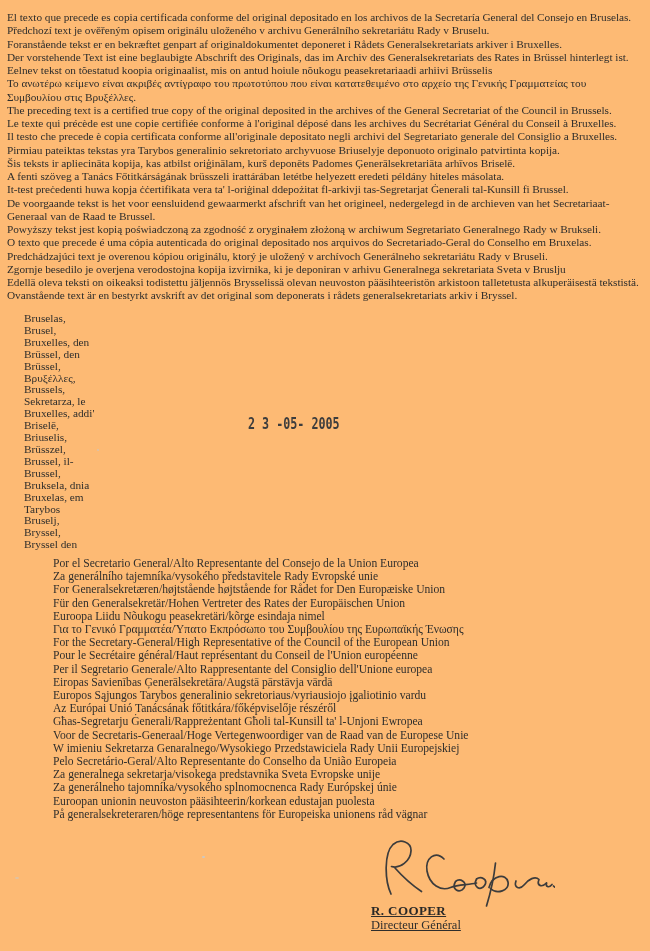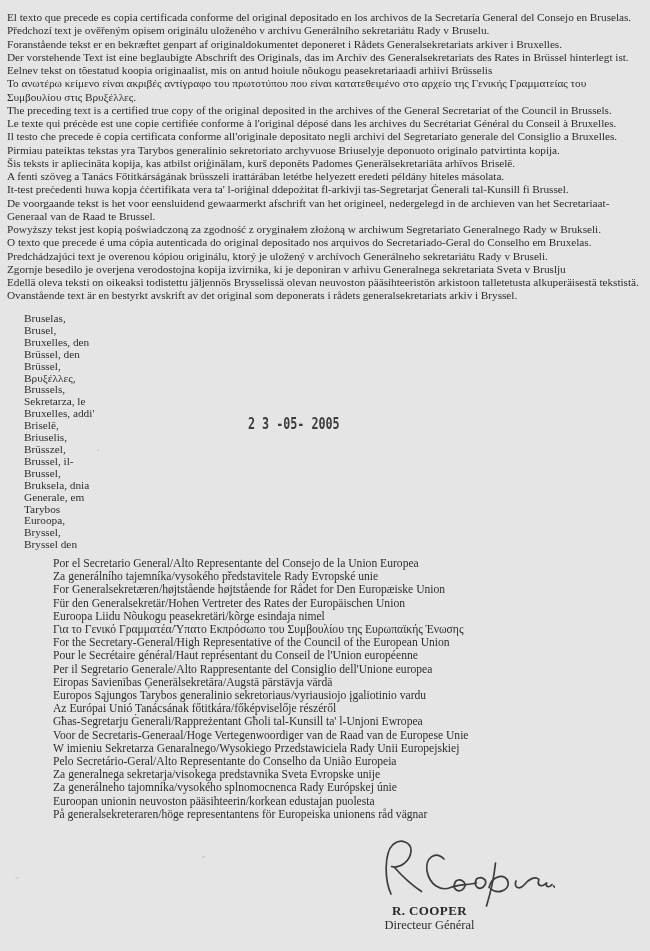--- a/index.html
+++ b/index.html
@@ -1,20 +1,20 @@
 <!DOCTYPE html>
 <html><head>
 <meta charset="utf-8">
 <style>
   html,body{margin:0;padding:0;}
   body{background:#fcfcfa;}
   .page{
     position:relative;
     width:650px;height:951px;
-    background:#e5e5e5;
+    background:#fdba74;
     overflow:hidden;
     font-family:"Liberation Serif","DejaVu Serif",serif;
     color:#2f2e2c;
   }
   .textblock{position:absolute;white-space:nowrap;}
   .cert-block{
     left:7px;top:11px;
     font-size:11.3px;line-height:13.25px;
     letter-spacing:-0.05px;
   }
@@ -32,22 +32,23 @@
     font-family:"DejaVu Sans Mono","Liberation Mono",monospace;
     font-weight:bold;font-size:15px;line-height:16px;
     color:#3d3d3d;
     transform:scaleX(0.78);transform-origin:left top;
     white-space:nowrap;
   }
   .signature-wrap{position:absolute;left:383px;top:840px;width:172px;height:68px;}
   .signature-wrap svg{display:block;width:172px;height:68px;}
   .sr{position:absolute;width:1px;height:1px;overflow:hidden;clip:rect(0 0 0 0);white-space:nowrap;}
   .signer-block{
-    position:absolute;left:352px;top:904px;width:155px;
-    text-align:center;
+    position:absolute;left:371px;top:904px;width:155px;
+    text-align:left;
+    text-decoration:underline;
   }
   .signer-name{
     font-weight:bold;font-size:13px;line-height:14px;letter-spacing:0.4px;
     color:#2a2927;
   }
   .signer-title{
     font-size:12.5px;line-height:14px;color:#2f2e2c;
   }
   .speck{position:absolute;background:#c9c9c7;border-radius:50%;}
   .speck-1{left:202px;top:856px;width:3px;height:2px;}
@@ -93,23 +94,23 @@
       <div class="line">Βρυξέλλες,</div>
       <div class="line">Brussels,</div>
       <div class="line">Sekretarza, le</div>
       <div class="line">Bruxelles, addi'</div>
       <div class="line">Briselē,</div>
       <div class="line">Briuselis,</div>
       <div class="line">Brüsszel,</div>
       <div class="line">Brussel, il-</div>
       <div class="line">Brussel,</div>
       <div class="line">Bruksela, dnia</div>
-      <div class="line">Generale, em</div>
+      <div class="line">Bruxelas, em</div>
       <div class="line">Tarybos</div>
-      <div class="line">Euroopa,</div>
+      <div class="line">Bruselj,</div>
       <div class="line">Bryssel,</div>
       <div class="line">Bryssel den</div>
     </div>
 
   <div class="date-stamp">2 3 -05- 2005</div>
 
   <div class="textblock for-block">
       <div class="line">Por el Secretario General/Alto Representante del Consejo de la Union Europea</div>
       <div class="line">Za generálního tajemníka/vysokého představitele Rady Evropské unie</div>
       <div class="line">For Generalsekretæren/højtstående højtstående for Rådet for Den Europæiske Union</div>

